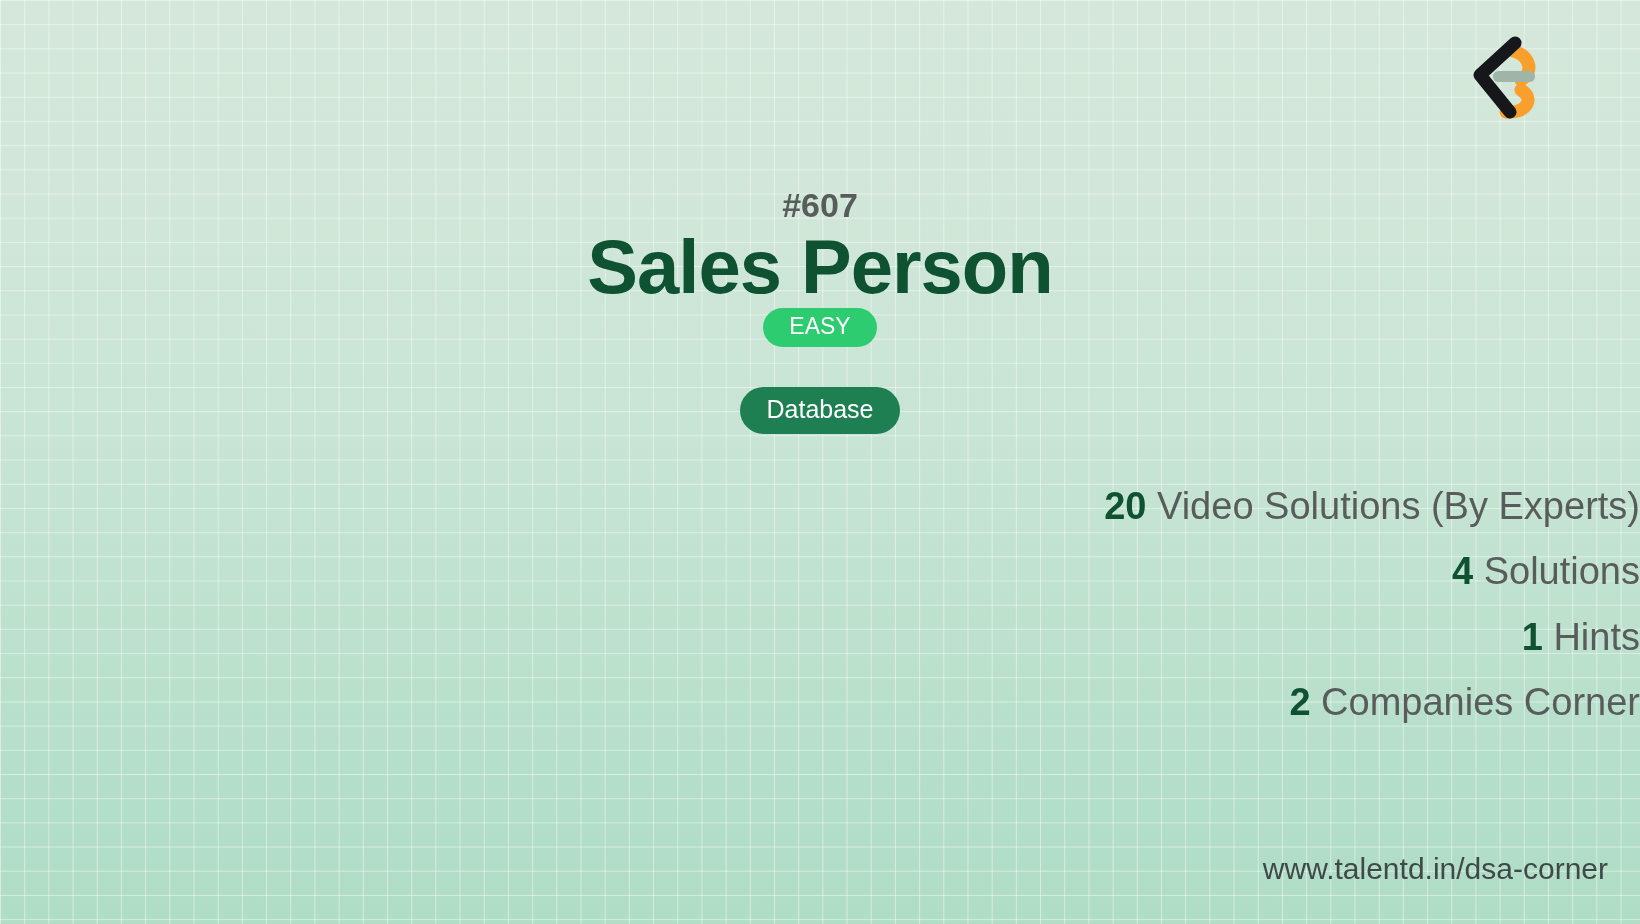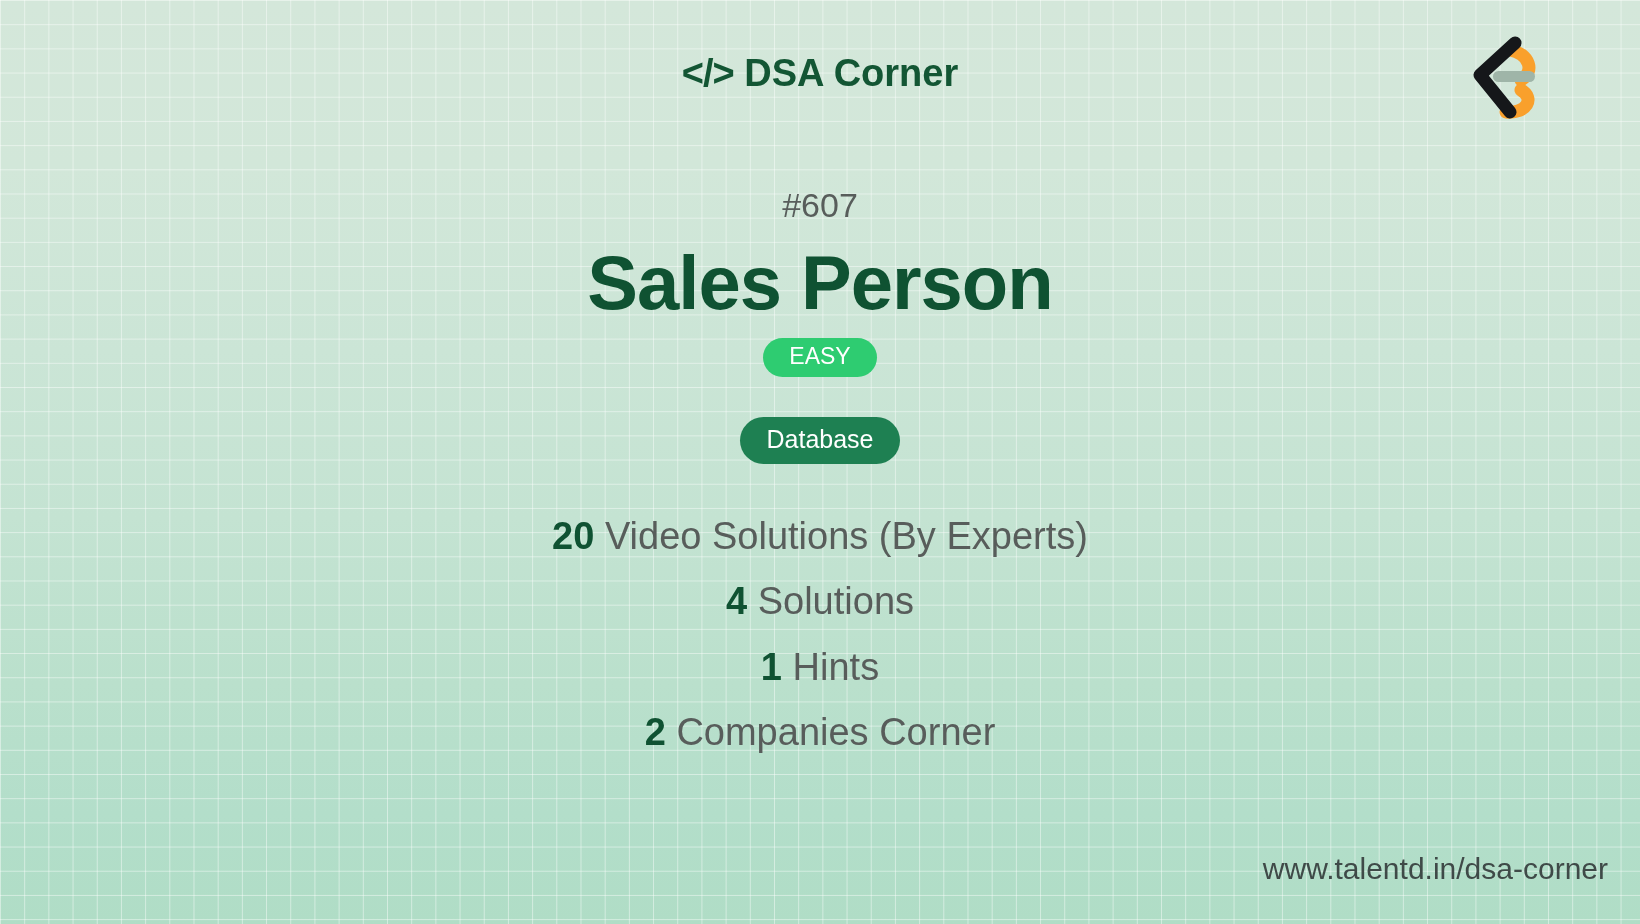--- a/index.html
+++ b/index.html
@@ -70,31 +70,29 @@
 
   
   #main {
     position:absolute;
     top:185px; left:0; right:0;
     text-align:center;
   }
   #problem-number {
     font-size:34px;
     color:#585d5b;
-    font-weight:400;
+    font-weight:700;
     line-height:1.2;
-    margin-bottom:16px;
   }
   #problem-title {
     font-size:76px;
     font-weight:700;
     color:#0f5232;
     line-height:1.08;
     letter-spacing:-1px;
-    margin-bottom:14px;
   }
   .badges-row { display:block; }
   #difficulty-badge {
     display:inline-block;
     background:#2ecc71;
     color:#ffffff;
     font-size:23px;
     padding:7px 26px 9px 26px;
     border-radius:24px;
     line-height:1;
@@ -105,20 +103,21 @@
     background:#1e8052;
     color:#ffffff;
     font-size:25px;
     padding:10px 26px 12px 26px;
     border-radius:24px;
     line-height:1;
   }
 
   #stats {
     margin-top:40px;
+    text-align:right;
   }
   .stat-row {
     font-size:38px;
     color:#585d5b;
     line-height:1.72;
     white-space:nowrap;
   }
   .stat-num {
     font-weight:700;
     color:#0f5232;
@@ -136,24 +135,20 @@
 </head>
 <body>
 
 <div id="poster">
 
   <div id="grid"></div>
 
   <div id="header">
 
 
-    <div id="header-title">
-      <span class="angle">&lt;/&gt;</span>
-      <span>DSA Corner</span>
-    </div>
 
     <div id="corner-logo">
       <svg viewBox="0 0 92 92" width="92" height="92" aria-hidden="true">
 
         <path d="M57 22 C 77 26, 82 44, 68 52" fill="none" stroke="#f9a02c" stroke-width="13" stroke-linecap="round"></path>
         <path d="M68 62 C 82 70, 74 86, 53 84" fill="none" stroke="#f9a02c" stroke-width="13" stroke-linecap="round"></path>
 
         <path d="M62 15 L 27 47 L 57 84" fill="none" stroke="#15171a" stroke-width="13" stroke-linecap="round" stroke-linejoin="round"></path>
 
         <rect x="40" y="43" width="42" height="11" rx="5.5" fill="#9fb5a8"></rect>

